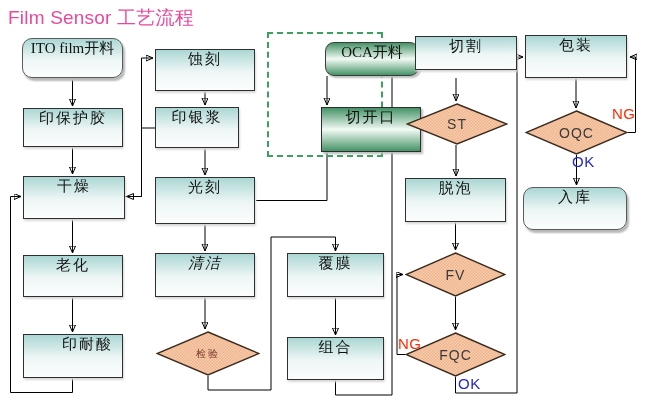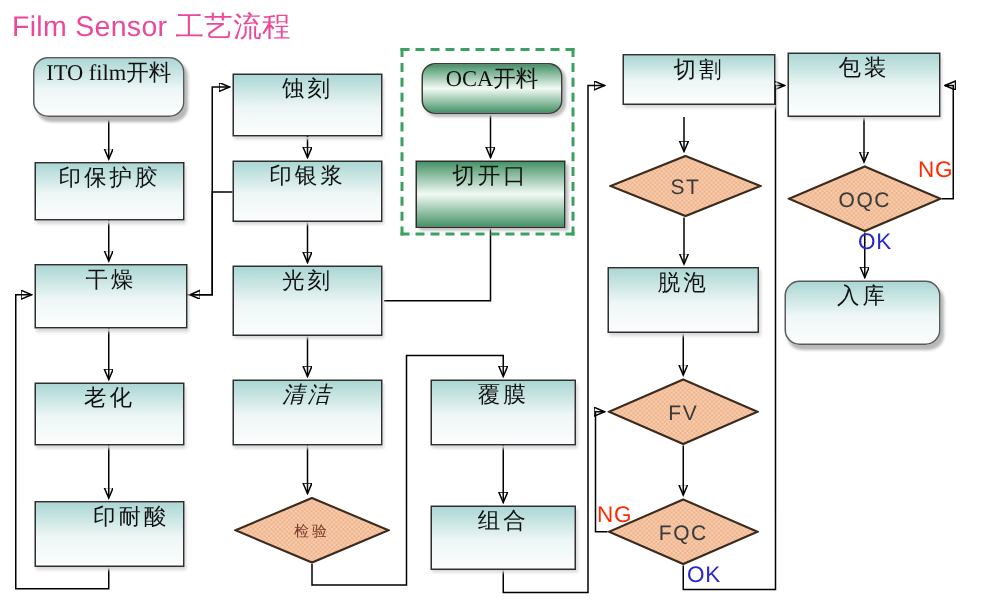--- a/index.html
+++ b/index.html
@@ -25,20 +25,21 @@
   }
   .rounded{
     border-radius:10px;
     border:1.6px solid #5a5a5a;
     box-shadow:2px 3px 2px #b8b8b8;
   }
   .green{
     background:linear-gradient(180deg,var(--green-dark,#459367) 0%,#f2faf4 50%,var(--green-dark,#459367) 100%);
     border:1.2px solid #2e2e2e;
     box-shadow:2px 2px 2px #bdbdbd;
+    margin-left:44px;
   }
   .green.rounded{border-radius:9px;border:1.4px solid #3c3c3c;}
   .nlabel{
     font-family:"Liberation Serif","DejaVu Serif",serif;
     font-size:15px;color:#111;letter-spacing:2px;white-space:nowrap;
   }
   .diamond{position:absolute;}
   .diamond svg{position:absolute;left:0;top:0;display:block;}
   .dlabel{
     position:absolute;left:0;top:0;width:100%;height:100%;
@@ -117,21 +118,21 @@
   <div class="node box" style="left:23px;top:255px;width:100px;height:42px;">
     <span class="nlabel">老化</span>
   </div>
   <div class="node box" style="left:23px;top:334px;width:100px;height:44px;padding-left:29px;">
     <span class="nlabel">印耐酸</span>
   </div>
 
   <div class="node box" style="left:155px;top:38px;width:100px;height:42px;margin-top:11px;">
     <span class="nlabel">蚀刻</span>
   </div>
-  <div class="node box" style="left:155px;top:107px;width:100px;height:41px;">
+  <div class="node box" style="left:155px;top:107px;width:84px;height:41px;">
     <span class="nlabel">印银浆</span>
   </div>
   <div class="node box" style="left:155px;top:177px;width:100px;height:47px;">
     <span class="nlabel">光刻</span>
   </div>
   <div class="node box" style="left:155px;top:253px;width:100px;height:44px;font-style:italic;">
     <span class="nlabel">清洁</span>
   </div>
   <div class="diamond" style="left:156px;top:331px;width:104px;height:45px;">
     <svg viewBox="0 0 104 45" width="104" height="45">

